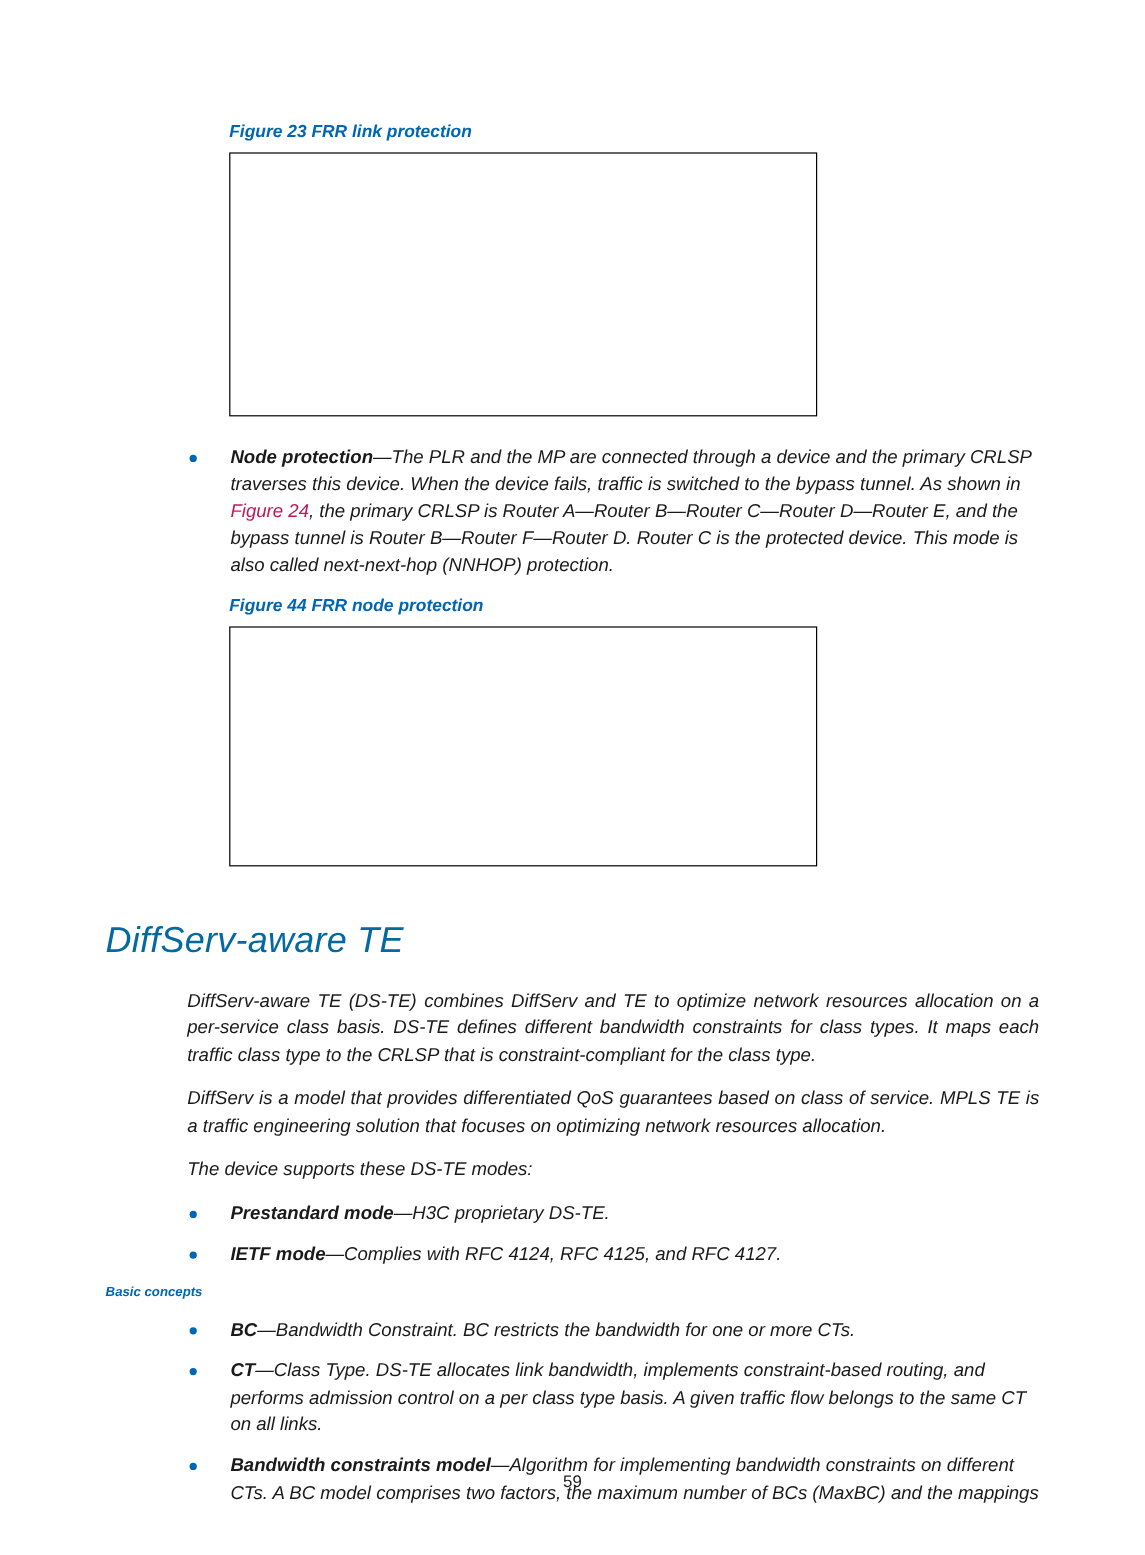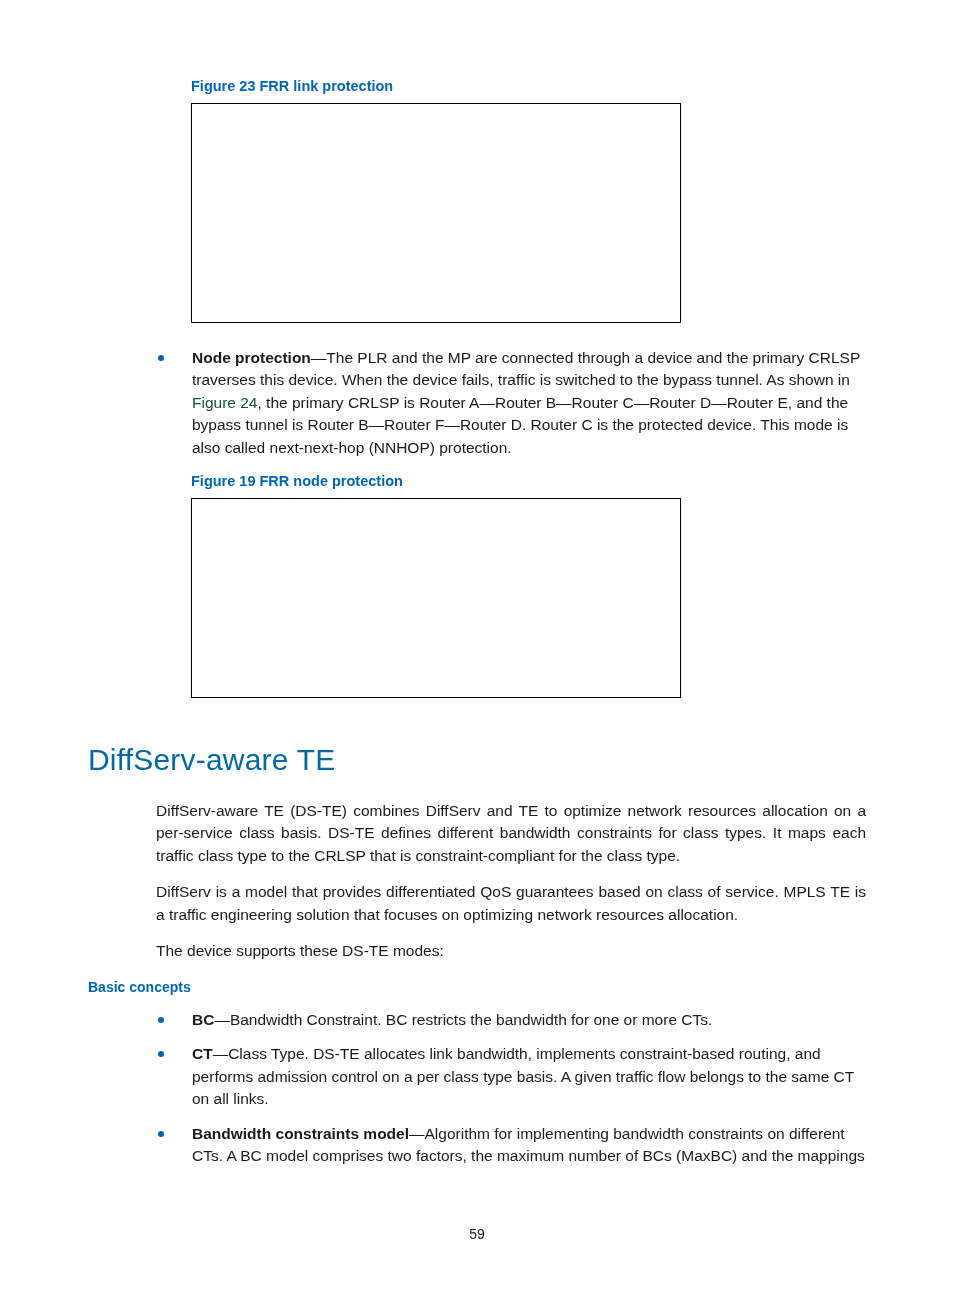--- a/index.html
+++ b/index.html
@@ -7,21 +7,22 @@
     width: 954px;
     height: 1296px;
     background: #fff;
     font-family: Arial, Helvetica, sans-serif;
     font-size: 15.5px;
     line-height: 1.45;
     color: #1a1a1a;
     position: relative;
   }
   .page {
-    padding: 76px 88px 0 88px;
+    padding: 100px 88px 0 88px;
+    font-style: italic;
   }
   .figure-caption {
     color: #0066b3;
     font-weight: bold;
     font-size: 14.5px;
     margin-bottom: 6px;
   }
   .fig23-area { margin-left: 103px; }
   .fig23-box {
     border: 1px solid #000;
@@ -38,21 +39,21 @@
   .bullet-dot {
     width: 6px; height: 6px; border-radius: 50%;
     background: #0066b3;
     flex: 0 0 auto;
     margin-top: 8px;
     margin-right: 28px;
     margin-left: 2px;
   }
   .bullet-text { flex: 1; text-align: left; }
   .bold { font-weight: bold; text-align: right; }
-  .link { color: #14532d; }
+  .link { color: #be185d; }
   .fig24-area { margin-left: 103px; margin-top: 6px; }
   .fig24-box {
     border: 1px solid #000;
     width: 490px;
     height: 200px;
     margin-bottom: 40px;
   }
   .h1 {
     font-size: 30px;
     font-weight: 400;
@@ -63,21 +64,21 @@
   }
   .para {
     margin-left: 68px;
     margin-bottom: 14px;
     text-align: justify;
   }
   .para.left { text-align: left; }
   .h3 {
     color: #0066b3;
     font-weight: bold;
-    font-size: 14px;
+    font-size: 11px;
     margin-top: 10px;
     margin-bottom: 12px;
   }
   .list2 { margin-left: 68px; }
   .page-num {
     position: absolute;
     bottom: 52px;
     left: 0; right: 0;
     text-align: center;
     font-size: 14px;
@@ -96,30 +97,44 @@
   <div class="content-block">
     <div class="bullet-row">
       <div class="bullet-dot"></div>
       <div class="bullet-text">
         <span class="bold">Node protection</span><span>—The PLR and the MP are connected through a device and the primary CRLSP traverses this device. When the device fails, traffic is switched to the bypass tunnel. As shown in </span><span class="link">Figure 24</span><span>, the primary CRLSP is Router A—Router B—Router C—Router D—Router E, and the bypass tunnel is Router B—Router F—Router D. Router C is the protected device. This mode is also called next-next-hop (NNHOP) protection.</span>
       </div>
     </div>
   </div>
 
   <div class="fig24-area">
-    <div class="figure-caption">Figure 19 FRR node protection</div>
+    <div class="figure-caption">Figure 44 FRR node protection</div>
     <div class="fig24-box"></div>
   </div>
 
   <div class="h1">DiffServ-aware TE</div>
 
   <div class="para">DiffServ-aware TE (DS-TE) combines DiffServ and TE to optimize network resources allocation on a per-service class basis. DS-TE defines different bandwidth constraints for class types. It maps each traffic class type to the CRLSP that is constraint-compliant for the class type.</div>
   <div class="para">DiffServ is a model that provides differentiated QoS guarantees based on class of service. MPLS TE is a traffic engineering solution that focuses on optimizing network resources allocation.</div>
   <div class="para left">The device supports these DS-TE modes:</div>
 
+  <div class="list2">
+    <div class="bullet-row">
+      <div class="bullet-dot"></div>
+      <div class="bullet-text">
+        <span class="bold">Prestandard mode</span><span>—H3C proprietary DS-TE.</span>
+      </div>
+    </div>
+    <div class="bullet-row">
+      <div class="bullet-dot"></div>
+      <div class="bullet-text">
+        <span class="bold">IETF mode</span><span>—Complies with RFC 4124, RFC 4125, and RFC 4127.</span>
+      </div>
+    </div>
+  </div>
 
   <div class="h3">Basic concepts</div>
 
   <div class="list2">
     <div class="bullet-row">
       <div class="bullet-dot"></div>
       <div class="bullet-text">
         <span class="bold">BC</span><span>—Bandwidth Constraint. BC restricts the bandwidth for one or more CTs.</span>
       </div>
     </div>

